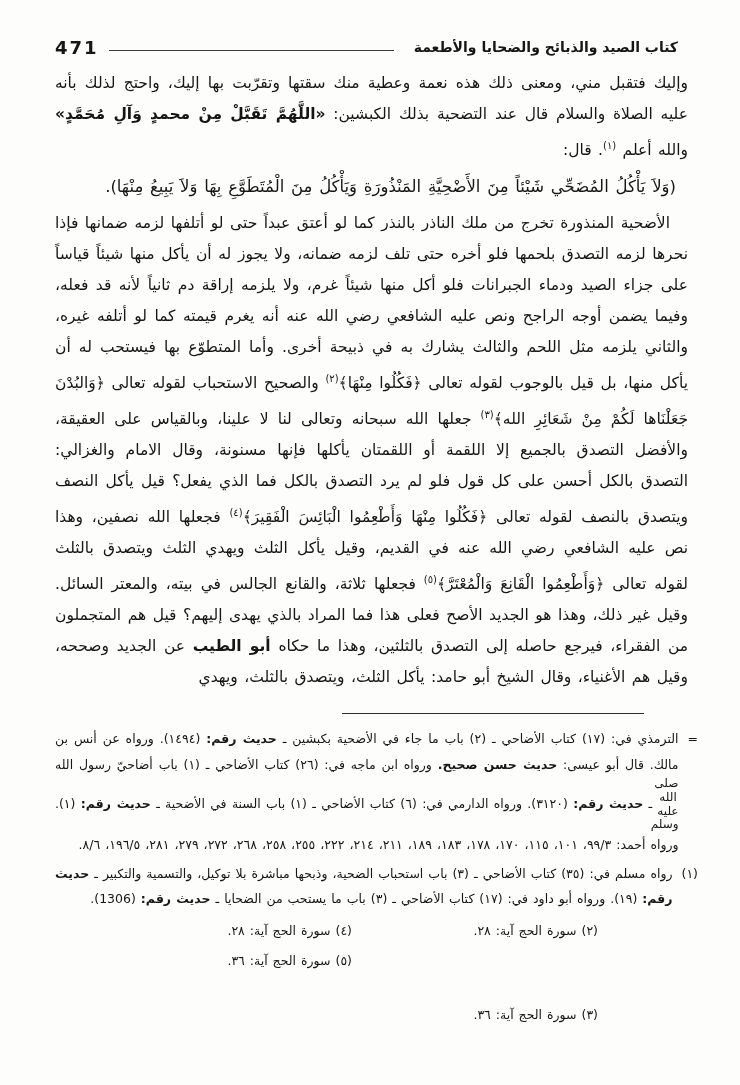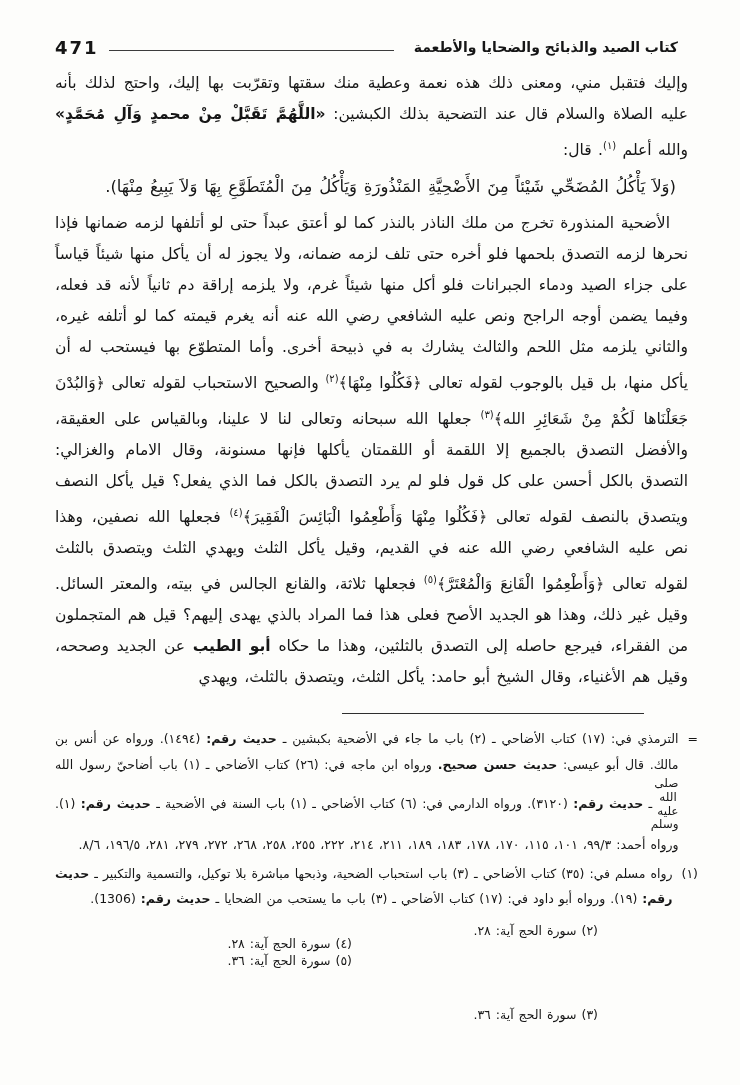--- a/index.html
+++ b/index.html
@@ -29,21 +29,21 @@
   
   .footnotes{margin-top:20px;font-size:12.5px;line-height:25.5px;text-align:justify;word-spacing:1px;}
   .fn-separator{width:302px;border-top:1.5px solid #2e2e2e;height:0;margin:0 44px 12px 0;}
   .footnote{display:flex;gap:9px;margin:0 -10px 3px 0;}
   .fn-marker{flex:0 0 auto;}
   .fn-text{flex:1;}
   .verse-refs{position:relative;height:80px;margin-top:6px;}
   .verse-ref{position:absolute;white-space:nowrap;}
   .vr-2{top:0;right:90px;}
   .vr-3{top:44px;right:90px;margin-top:40px;}
-  .vr-4{top:13px;right:336px;}
+  .vr-4{top:0;right:336px;}
   .vr-5{top:30px;right:336px;}
 </style>
 </head>
 <body>
 
 <div class="page">
 
   <header class="page-header">
     <h1 class="book-title">كتاب الصيد والذبائح والضحايا والأطعمة</h1>
     <span class="header-rule"></span>

